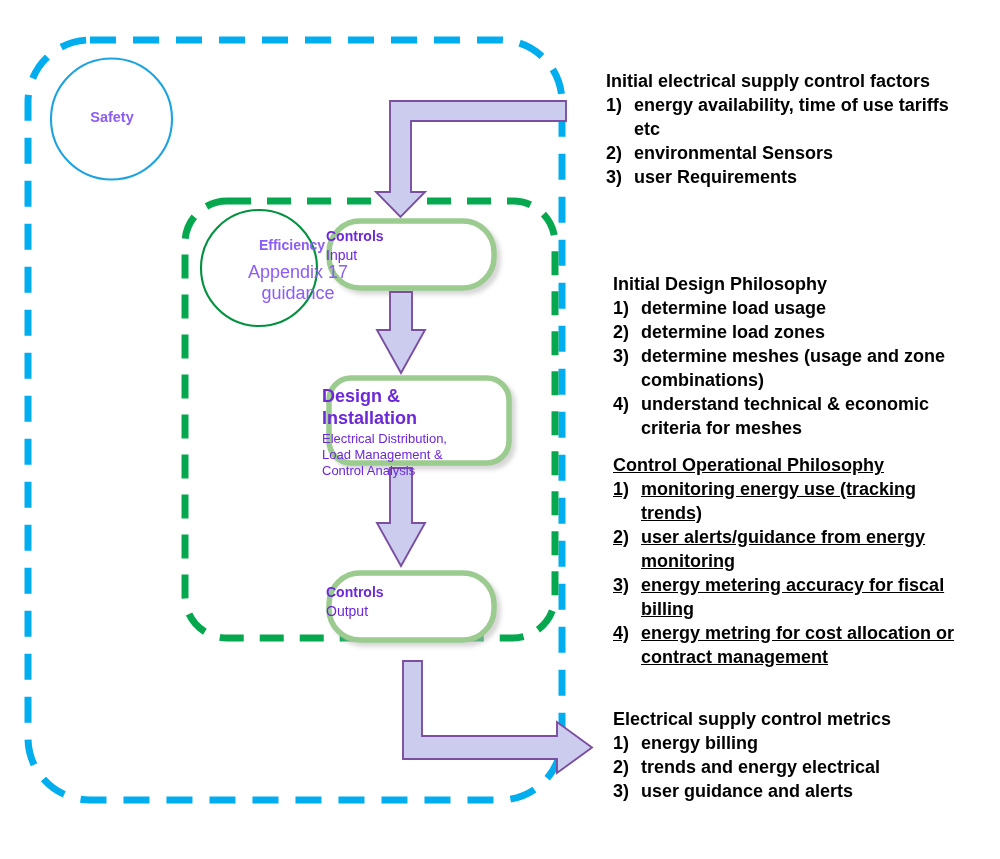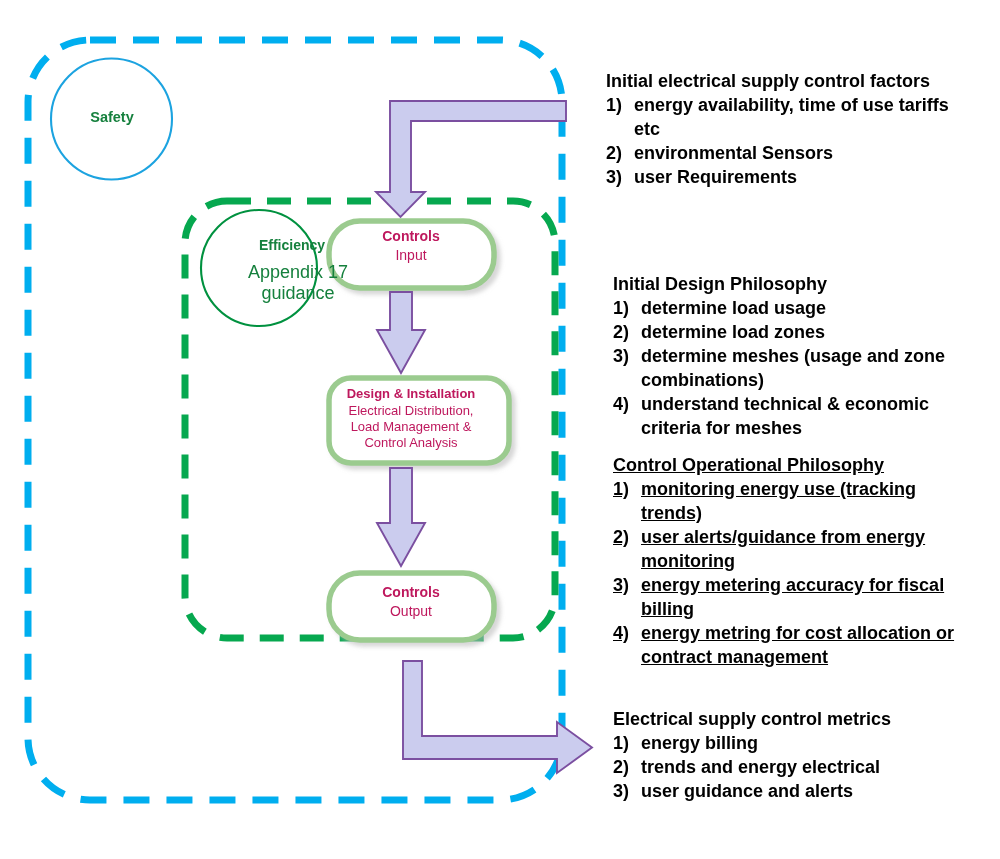--- a/index.html
+++ b/index.html
@@ -24,21 +24,21 @@
     top: 0;
     width: 1000px;
     height: 859px;
   }
 
   
   .circle-label {
     position: absolute;
     text-align: center;
     line-height: 1.25;
-    color: #15803d;
+    color: #8b5cf6;
   }
   #safety-circle-label {
     left: 48px;
     top: 108px;
     width: 128px;
     font-size: 14.5px;
     font-weight: bold;
   }
   #efficiency-circle-label {
     left: 202px;
@@ -56,22 +56,21 @@
     display: block;
     font-weight: normal;
     font-size: 18px;
     line-height: 1.22;
     margin-left: 12px;
   }
 
   
   .box-label {
     position: absolute;
-    text-align: center;
-    color: #be185d;
+    color: #6d28d9;
     line-height: 1.22;
   }
   .box-label .hd {
     display: block;
     font-weight: bold;
   }
   .box-label .ln {
     display: block;
     font-weight: normal;
   }
@@ -81,21 +80,21 @@
     width: 170px;
     font-size: 14px;
   }
   #controls-input-label .hd { margin-bottom: 2px; }
   #design-box-label {
     left: 322px;
     top: 386px;
     width: 178px;
     font-size: 14.5px;
   }
-  #design-box-label .hd { font-size: 13px; margin-bottom: 1px; }
+  #design-box-label .hd { font-size: 18px; margin-bottom: 1px; }
   #design-box-label .ln { font-size: 13px; }
   #controls-output-label {
     left: 326px;
     top: 584px;
     width: 170px;
     font-size: 14px;
   }
   #controls-output-label .hd { margin-bottom: 2px; }
 
   

